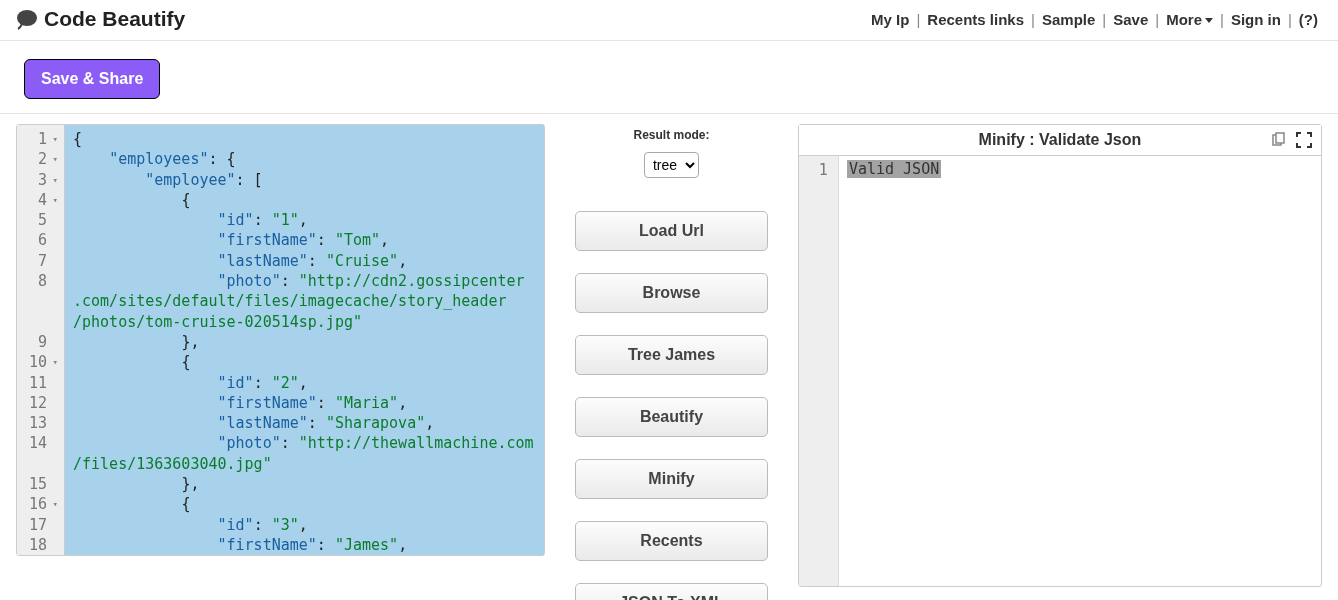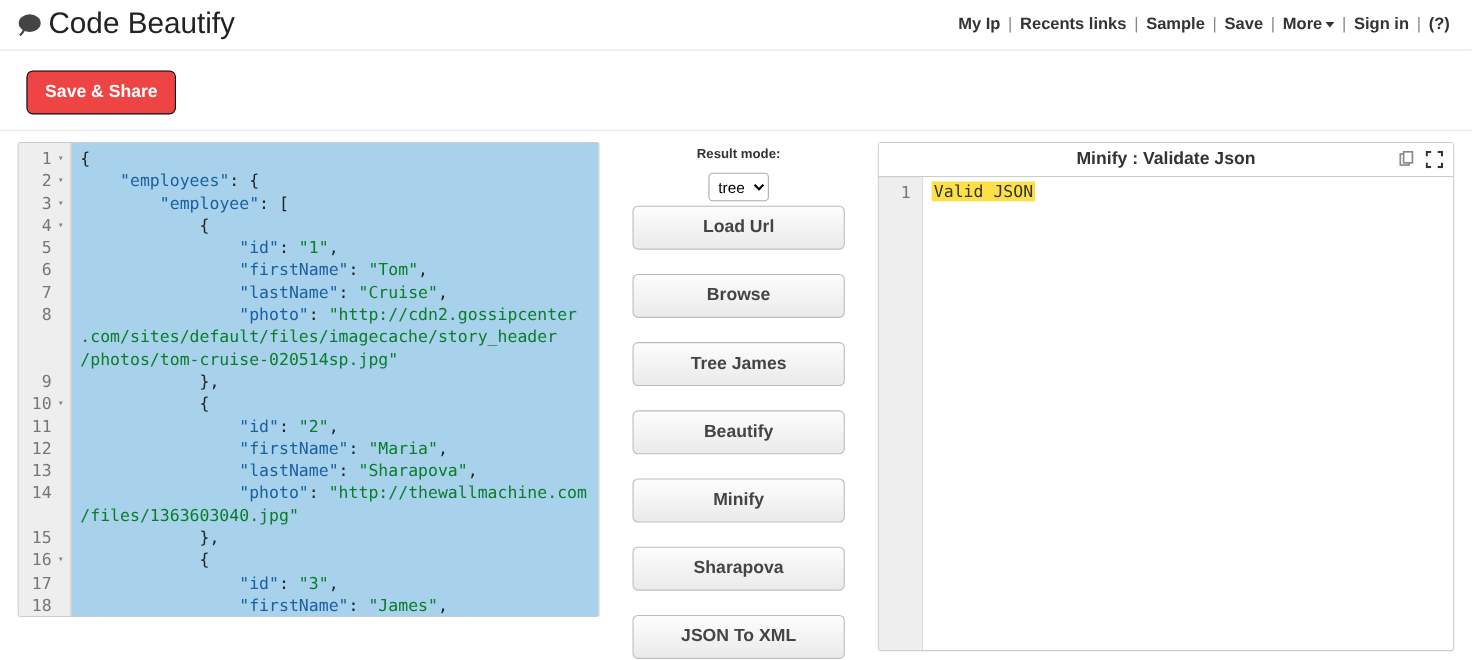--- a/index.html
+++ b/index.html
@@ -1,29 +1,29 @@
 <!DOCTYPE html>
 <html><head>
 <meta charset="utf-8">
 <style>
 * { box-sizing: border-box; margin: 0; padding: 0; }
 body { font-family: "Helvetica Neue", Helvetica, Arial, sans-serif; color: #333; background: #fff; }
 
 .header { display: flex; justify-content: space-between; align-items: center; padding: 6px 20px 8px 14px; border-bottom: 1px solid #e5e5e5; }
 .logo-wrap { display: flex; align-items: center; gap: 4px; }
 .logo-icon { width: 26px; height: 26px; display: inline-block; }
-.logo-text { font-size: 27px; font-weight: normal; color: #222; }
+.logo-text { font-size: 21px; font-weight: bold; color: #222; }
 .nav { display: flex; align-items: center; gap: 4px; font-size: 15px; font-weight: bold; color: #333; }
 .nav span.sep { color: #888; font-weight: normal; margin: 0 3px; }
 .nav-item { cursor: pointer; }
 .caret { display:inline-block; width:0; height:0; border-left:4px solid transparent; border-right:4px solid transparent; border-top:5px solid #333; margin-left:3px; vertical-align:middle;}
 
 .title-row { display: flex; justify-content: space-between; align-items: center; padding: 18px 20px 14px 24px; border-bottom: 1px solid #e5e5e5; }
 .page-title { font-size: 40px; font-weight: bold; color: #999; letter-spacing: 0px; }
-.save-share { background: #ef4444; color: #fff; border: 1px solid #000; border-radius: 6px; padding: 10px 16px; font-size: 16px; font-weight: bold; cursor: pointer; }
+.save-share { background: #8b5cf6; color: #fff; border: 1px solid #000; border-radius: 6px; padding: 10px 16px; font-size: 16px; font-weight: bold; cursor: pointer; }
 
 .main { display: flex; gap: 30px; padding: 10px 16px; align-items: flex-start; }
 
 .panel { border: 1px solid #ccc; border-radius: 3px; background: #fff; }
 .panel-header { display: flex; align-items: center; justify-content: center; position: relative; padding: 6px 10px; border-bottom: 1px solid #ccc; font-weight: bold; font-size: 16px; background: #fff; }
 .panel-header .tools { position: absolute; right: 8px; display: flex; align-items: center; gap: 8px; }
 .icon-btn { width: 18px; height: 18px; cursor: pointer; display: inline-flex; align-items: center; justify-content: center; color: #666; }
 .sample-link { color: #2a7ad2; font-weight: bold; font-size: 16px; cursor: pointer; }
 
 .left-panel { width: 535px; }
@@ -31,29 +31,29 @@
 .gutter { background: #eee; color: #777; text-align: right; padding: 4px 6px 4px 4px; user-select: none; min-width: 48px; line-height: 20.3px; border-right: 1px solid #ccc; }
 .gutter .gl { display:flex; justify-content:flex-end; align-items:center; height:20.3px; }
 .gutter .fold { font-size:9px; color:#888; margin-left:3px; width:8px; display:inline-block;}
 .code { padding: 4px 8px; line-height: 20.3px; white-space: pre; color: #222; flex:1; overflow:hidden; }
 .tok-p { color: #222; }
 .tok-k { color: #1a5fa0; }
 .tok-s { color: #0a7c2c; }
 
 .mid-panel { width: 195px; display: flex; flex-direction: column; align-items: stretch; }
 .mid-header { text-align: center; font-weight: bold; font-size: 12px; padding: 4px 0 10px; }
-.select-wrap { display: flex; justify-content: center; margin-bottom: 4px; }
+.select-wrap { display: flex; justify-content: center; margin-bottom: 33px; }
 select { font-size: 14px; padding: 3px 4px; border: 1px solid #aaa; border-radius: 4px; background: #fff; }
 .action-btn { display: block; width: 100%; background: linear-gradient(#fdfdfd, #eaeaea); border: 1px solid #bbb; border-radius: 5px; padding: 10px 12px; margin-bottom: 22px; font-size: 16px; font-weight: bold; color: #444; cursor: pointer; text-align:center;}
 
 .right-panel { width: 530px; }
 .result-editor { display: flex; font-family: Menlo, Consolas, monospace; font-size: 15px; height: 430px; }
 .result-gutter { background: #eee; color: #777; text-align: right; padding: 4px 10px 4px 8px; min-width: 40px; border-right: 1px solid #ddd; line-height:20px;}
 .result-code { padding: 4px 8px; flex:1; }
-.result-code .valid { background: #fde047; padding: 0 2px; }
+.result-code .valid { background: #a3a3a3; padding: 0 2px; }
 
 svg { display:block; }
 </style>
 </head>
 <body>
 
 <div class="header">
   <div class="logo-wrap">
     <span class="logo-icon">
       <svg viewBox="0 0 26 26">
@@ -124,21 +124,21 @@
   <div class="mid-panel">
     <div class="mid-header">Result mode:</div>
     <div class="select-wrap">
       <select><option id="sel-opt">tree</option></select>
     </div>
     <button class="action-btn">Load Url</button>
     <button class="action-btn">Browse</button>
     <button class="action-btn">Tree James</button>
     <button class="action-btn">Beautify</button>
     <button class="action-btn">Minify</button>
-    <button class="action-btn">Sharapova</button>
+    <button class="action-btn">Recents</button>
     <button class="action-btn" style="margin-bottom:0">JSON To XML</button>
   </div>
 
   <div class="panel right-panel">
     <div class="panel-header">
       <span>Minify : Validate Json</span>
       <div class="tools">
         <span class="icon-btn">
             <svg width="16" height="16" viewBox="0 0 16 16">
               <rect x="3" y="3" width="8" height="10" fill="none" stroke="#888" stroke-width="1.5"></rect>

